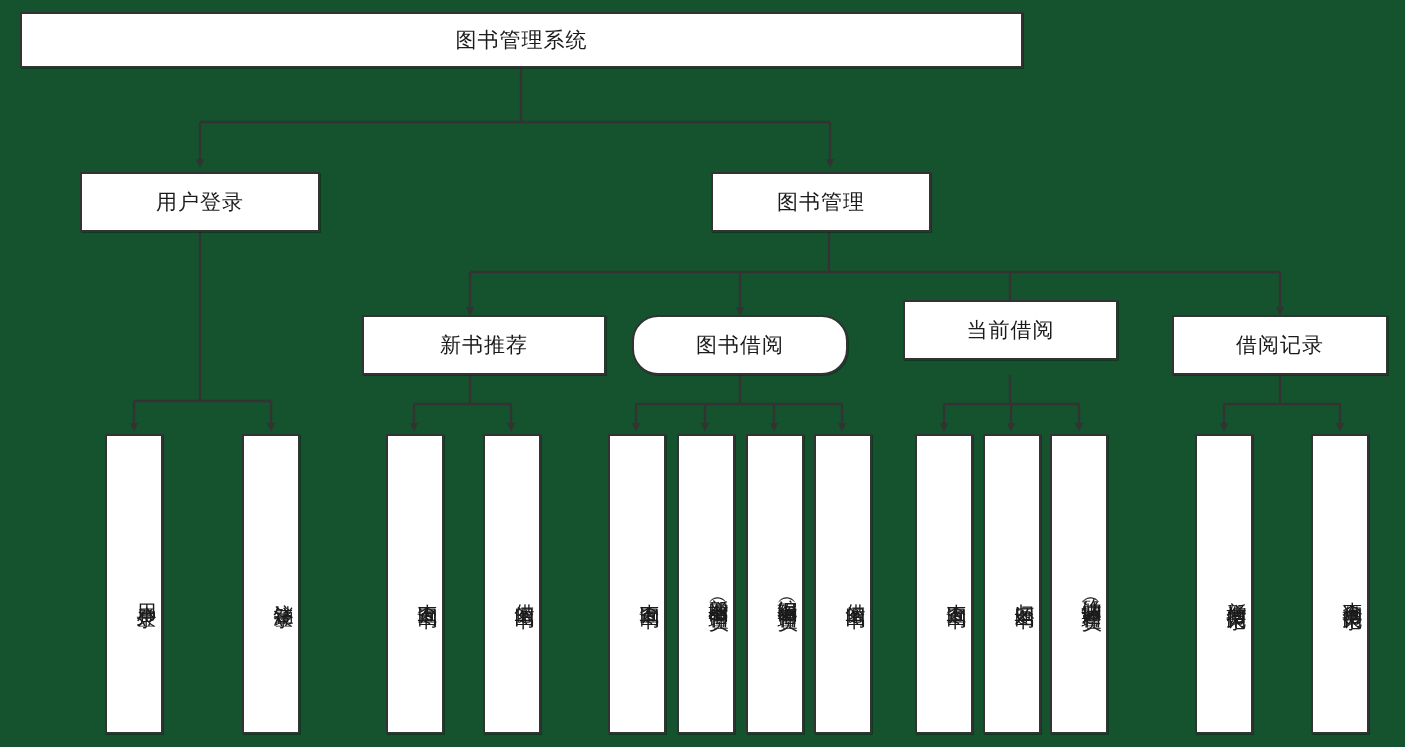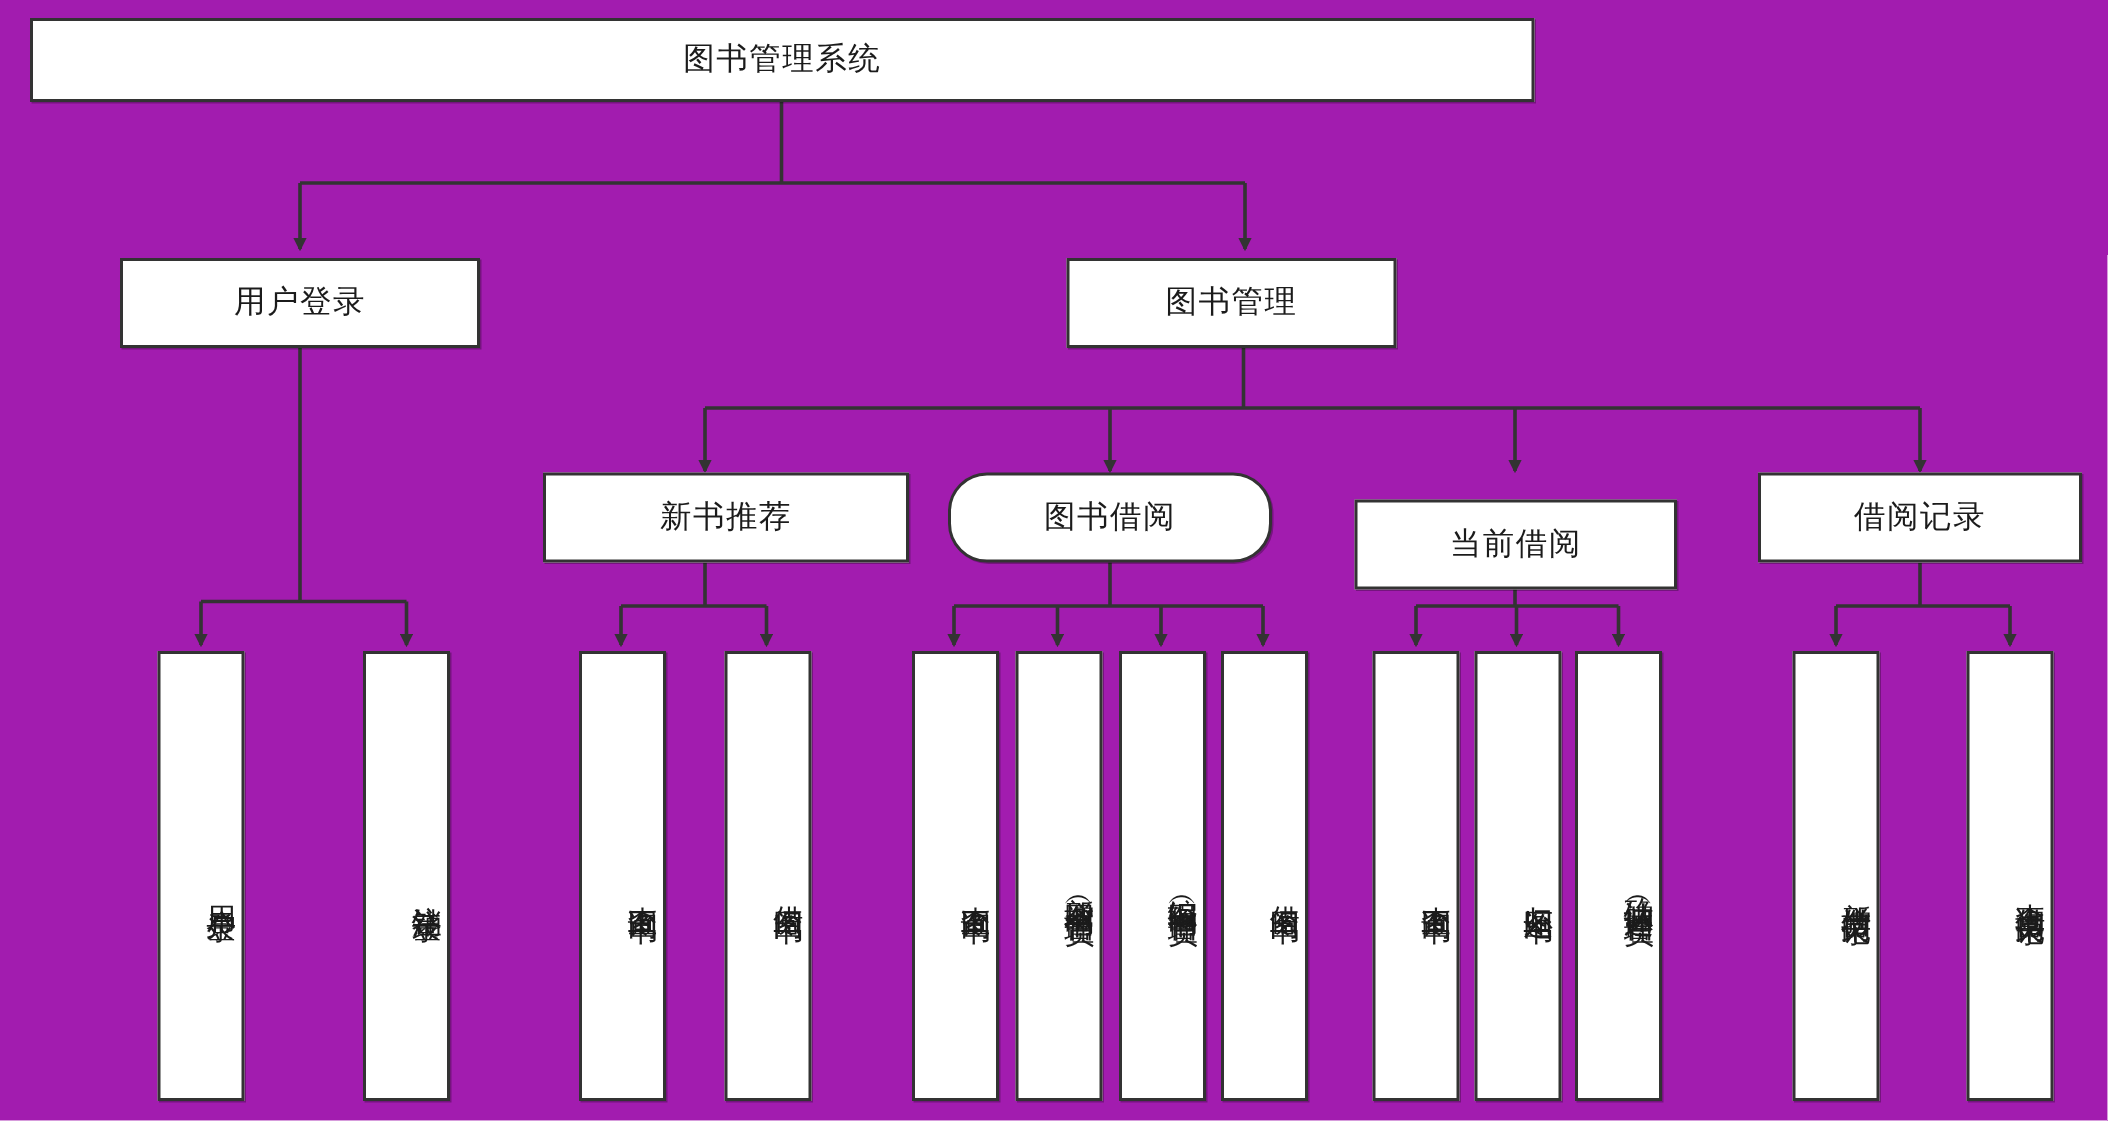--- a/index.html
+++ b/index.html
@@ -7,21 +7,21 @@
     padding: 0;
     background: #ffffff;
   }
   body {
     font-family: "Liberation Sans", "DejaVu Sans", sans-serif;
   }
   #canvas {
     position: relative;
     width: 1405px;
     height: 747px;
-    background: #a21caf;
+    background: #14532d;
     overflow: hidden;
   }
   #edges {
     position: absolute;
     left: 0;
     top: 0;
     width: 1405px;
     height: 747px;
     pointer-events: none;
   }
@@ -134,21 +134,21 @@
   <div class="node horiz" style="left:711px; top:172px; width:220px; height:60px;">
     <span>图书管理</span>
   </div>
 
   <div class="node horiz" style="left:362px; top:315px; width:244px; height:60px;">
     <span>新书推荐</span>
   </div>
   <div class="node horiz" style="left:632px; top:315px; width:216px; height:60px;border-radius:26px;">
     <span>图书借阅</span>
   </div>
-  <div class="node horiz" style="left:903px; top:333px; width:215px; height:60px;">
+  <div class="node horiz" style="left:903px; top:300px; width:215px; height:60px;">
     <span>当前借阅</span>
   </div>
   <div class="node horiz" style="left:1172px; top:315px; width:216px; height:60px;">
     <span>借阅记录</span>
   </div>
 
   <div class="node vert" style="left:105px; top:434px; width:58px; height:300px;">
     <span class="vlabel">用户登录</span>
   </div>
   <div class="node vert" style="left:242px; top:434px; width:58px; height:300px;">

